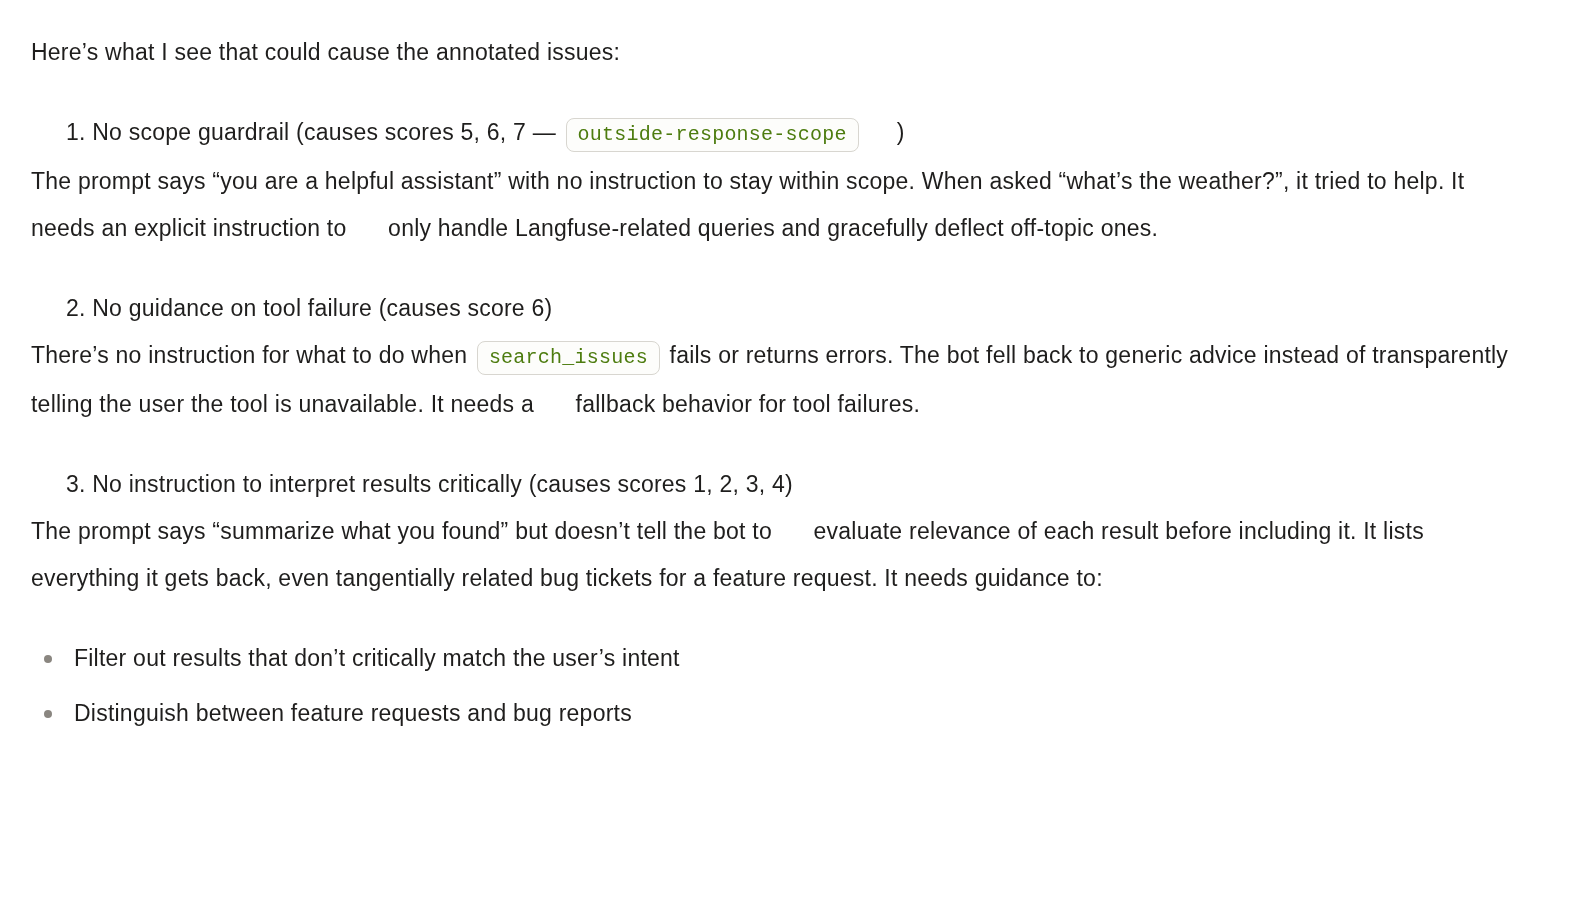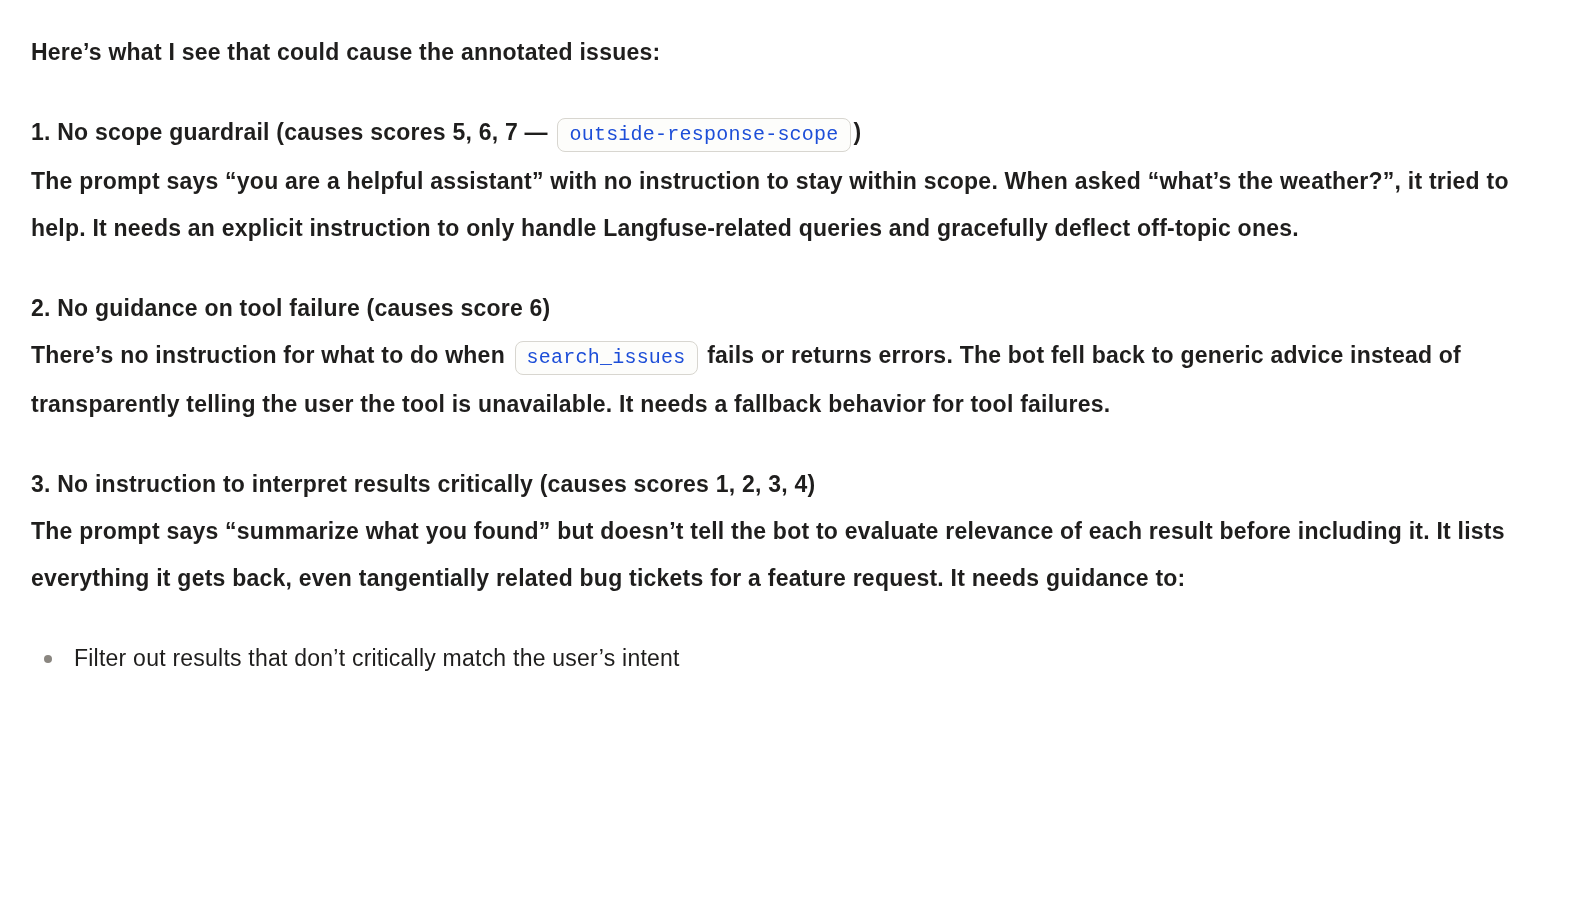--- a/index.html
+++ b/index.html
@@ -11,26 +11,26 @@
     font-family: "Liberation Sans", "DejaVu Sans", sans-serif;
     color: #1f1e1d;
   }
   .message {
     padding: 29px 58px 0 31px;
     font-size: 23px;
     line-height: 47px;
     letter-spacing: 0.01em;
   }
   p.para { margin: 0 0 33px 0; }
-  .seg-regular { font-weight: 700; }
-  .seg-bold { font-weight: 700; }
+  .seg-regular { font-weight: 400; }
+  .seg-bold { font-weight: 400; margin-left: 35px; }
   code.inline-code {
     font-family: "Liberation Mono", "DejaVu Sans Mono", monospace;
     font-size: 20px;
-    color: #1d4ed8;
+    color: #4d7c0f;
     background: #fdfdfb;
     border: 1px solid #d8d6d0;
     border-radius: 8px;
     padding: 4px 11px 5px;
     margin: 0 3px;
     white-space: nowrap;
   }
   ul.bullets { list-style: none; margin: 0; padding: 0; }
   ul.bullets li {
     position: relative;
@@ -51,14 +51,15 @@
 </head>
 <body>
 
 <div class="message">
     <p class="para"><span class="seg-regular">Here’s what I see that could cause the annotated issues:</span></p>
     <p class="para"><span class="seg-bold">1. No scope guardrail (causes scores 5, 6, 7 — </span><code class="inline-code">outside-response-scope</code><span class="seg-bold">)</span><br><span class="seg-regular">The prompt says “you are a helpful assistant” with no instruction to stay within scope. When asked “what’s the weather?”, it tried to help. It needs an explicit instruction to </span><span class="seg-bold">only handle Langfuse-related queries</span><span class="seg-regular"> and gracefully deflect off-topic ones.</span></p>
     <p class="para"><span class="seg-bold">2. No guidance on tool failure (causes score 6)</span><br><span class="seg-regular">There’s no instruction for what to do when </span><code class="inline-code">search_issues</code><span class="seg-regular"> fails or returns errors. The bot fell back to generic advice instead of transparently telling the user the tool is unavailable. It needs a </span><span class="seg-bold">fallback behavior for tool failures</span><span class="seg-regular">.</span></p>
     <p class="para"><span class="seg-bold">3. No instruction to interpret results critically (causes scores 1, 2, 3, 4)</span><br><span class="seg-regular">The prompt says “summarize what you found” but doesn’t tell the bot to </span><span class="seg-bold">evaluate relevance of each result</span><span class="seg-regular"> before including it. It lists everything it gets back, even tangentially related bug tickets for a feature request. It needs guidance to:</span></p>
     <ul class="bullets">
       <li>Filter out results that don’t critically match the user’s intent</li>
+      <li>Distinguish between feature requests and bug reports</li>
     </ul>
   </div>
 
 </body></html>

